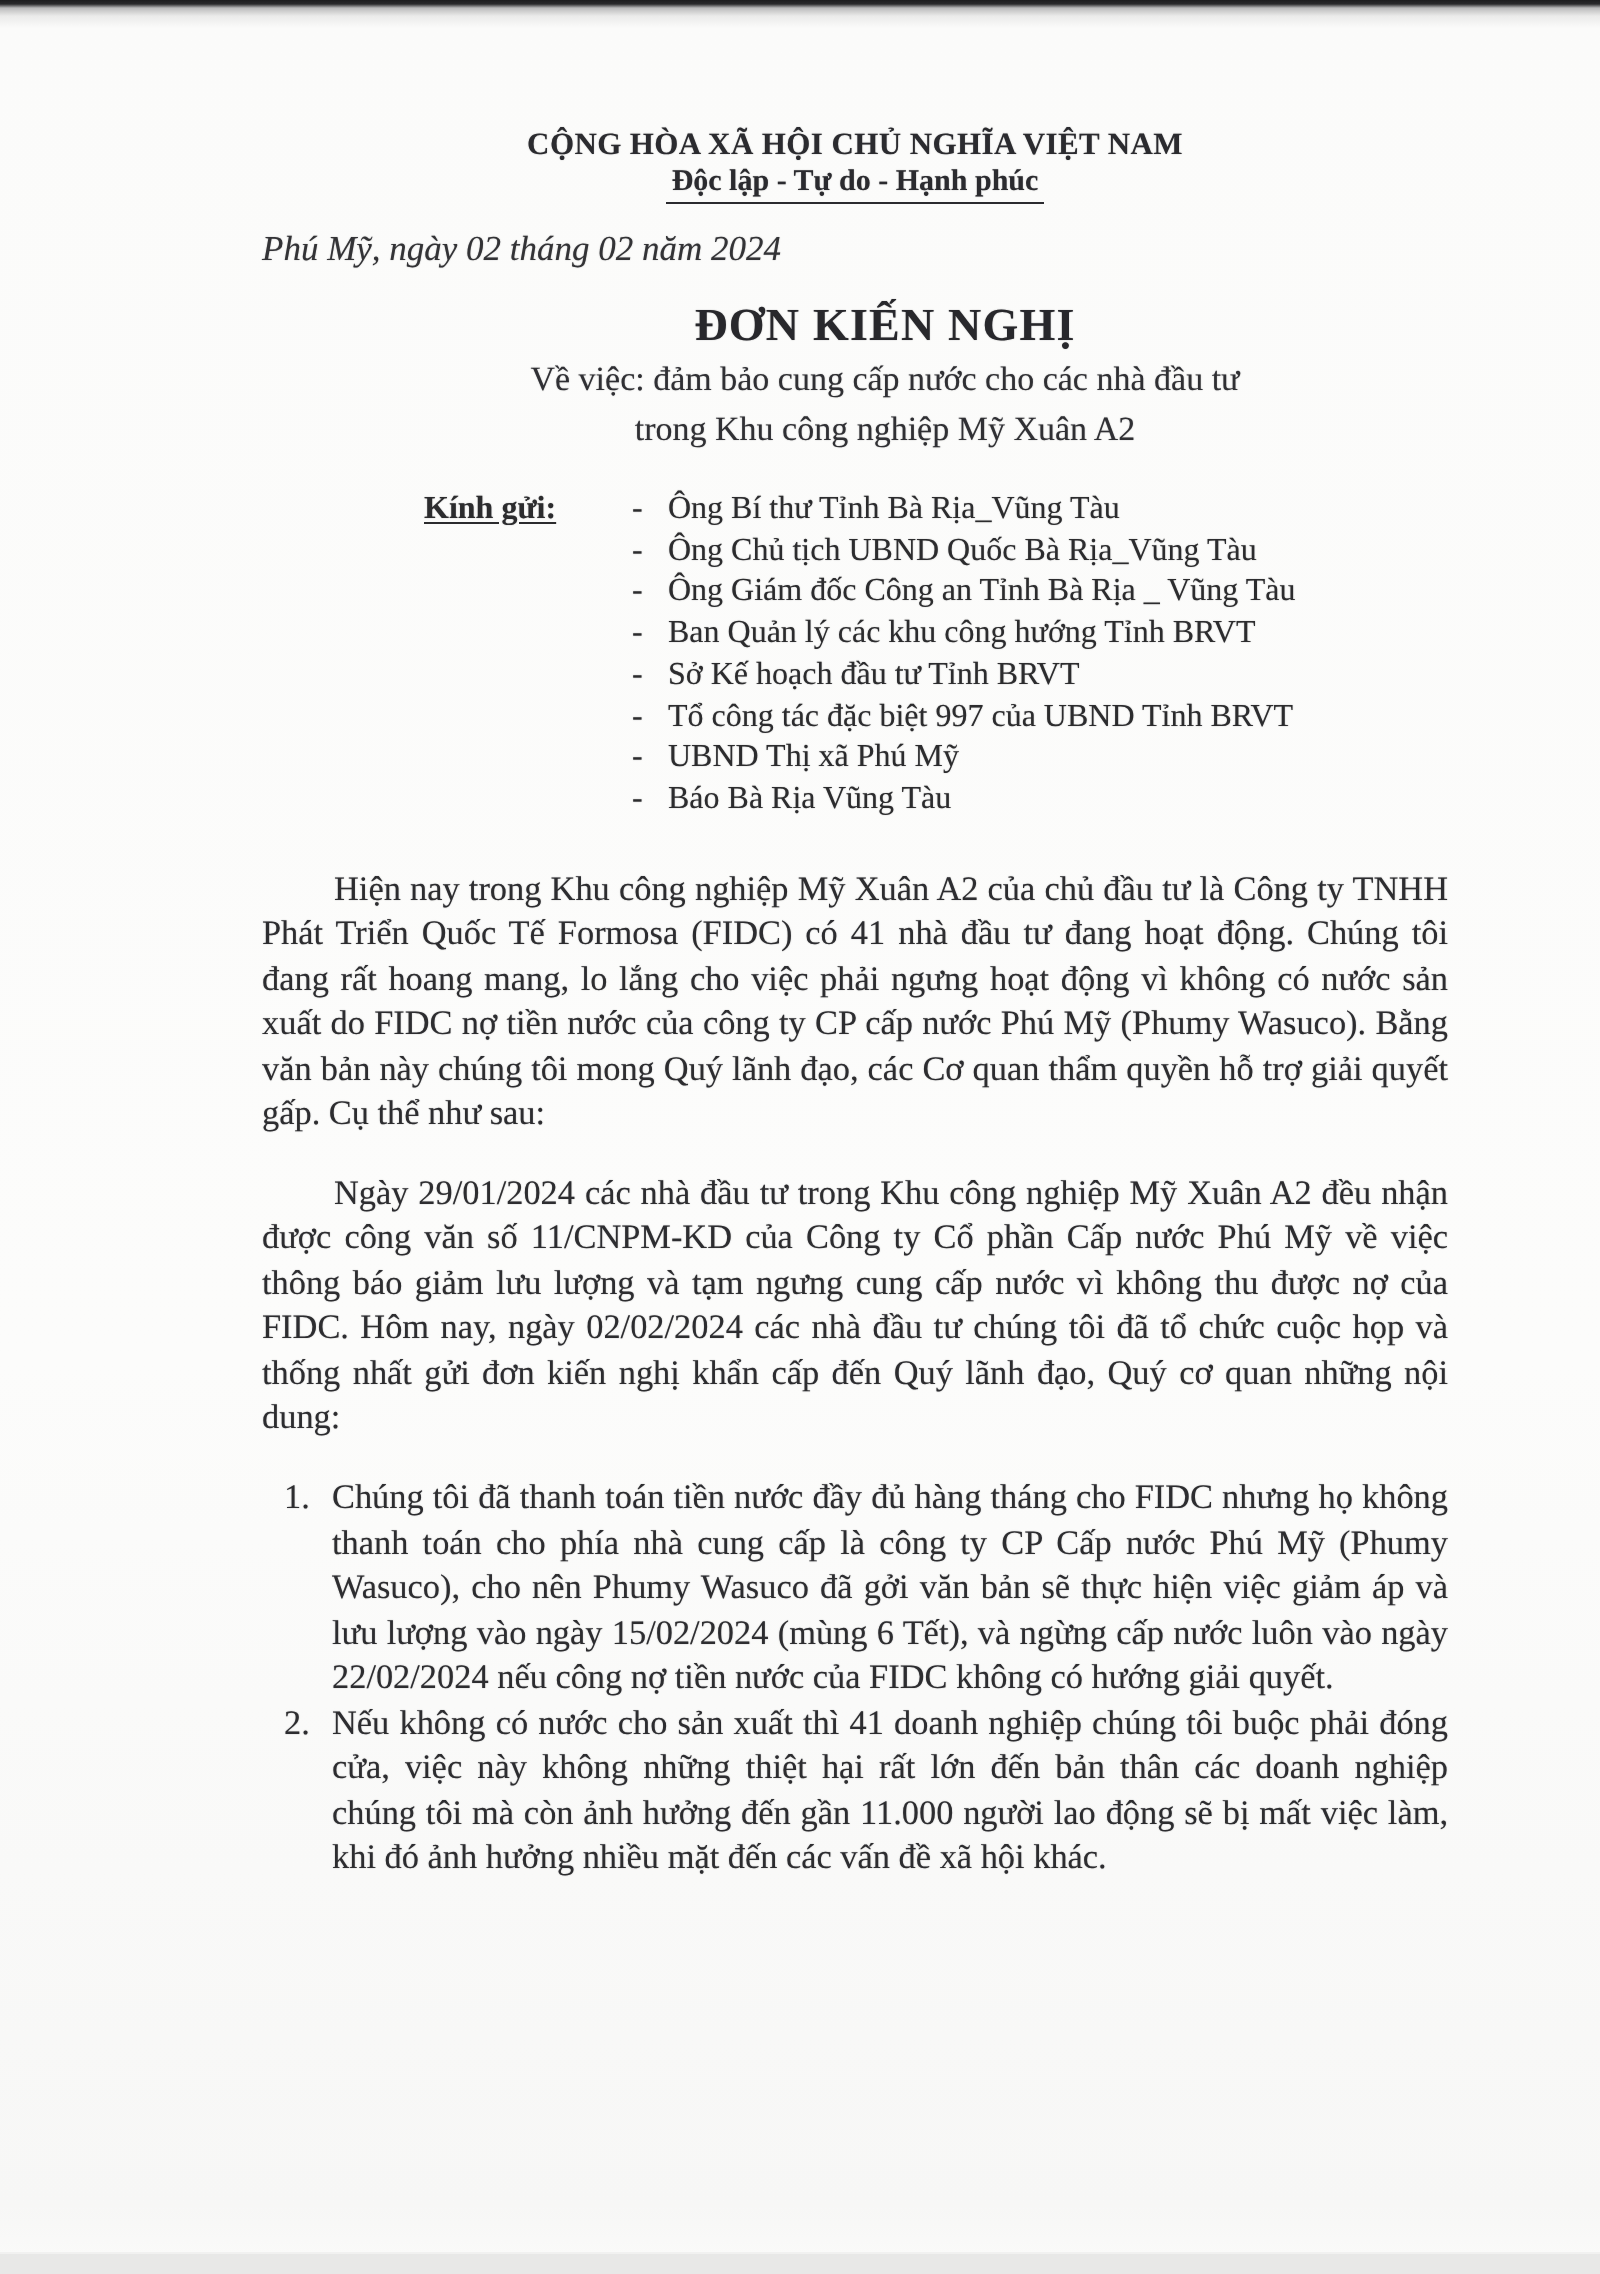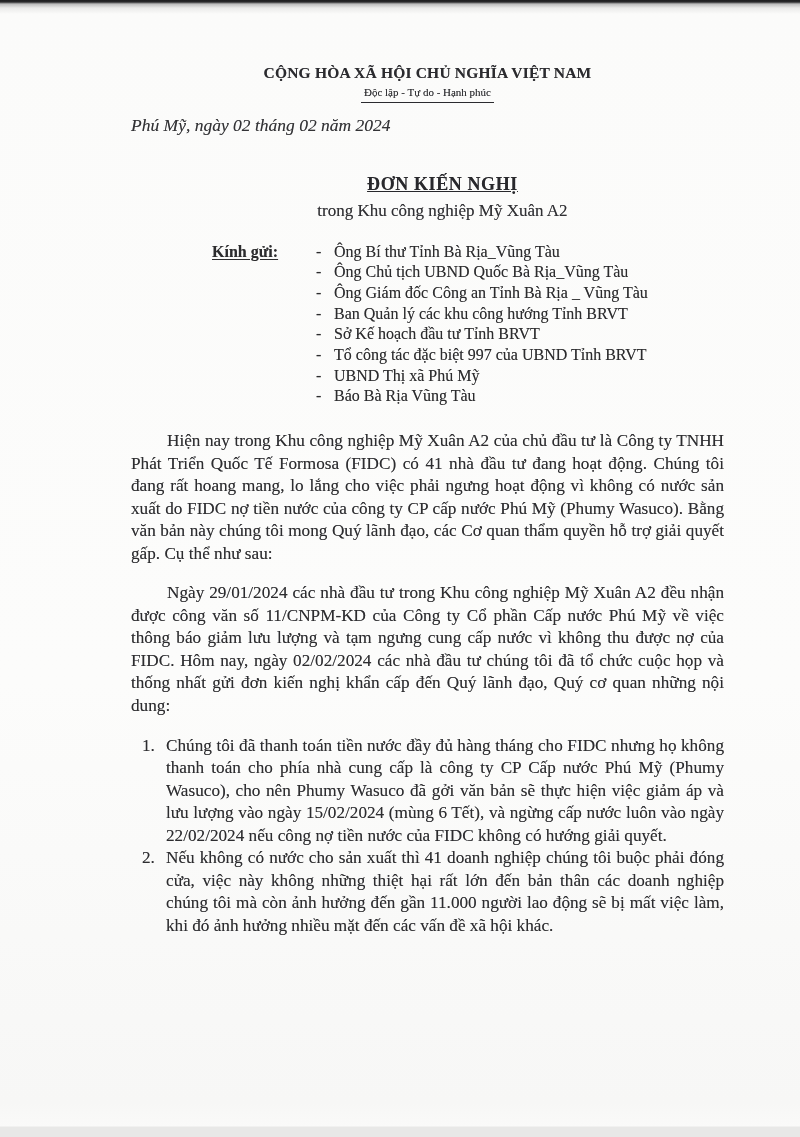--- a/index.html
+++ b/index.html
@@ -50,47 +50,46 @@
   }
   .nat-line1 {
     font-size: 15.5px;
     font-weight: bold;
     line-height: 19px;
     letter-spacing: 0.2px;
     color: #2b2b2f;
   }
   .nat-line2 {
     display: inline-block;
-    font-size: 11px;
-    font-weight: normal;
+    font-size: 15px;
+    font-weight: bold;
     line-height: 18px;
     color: #2b2b2f;
     border-bottom: 1.6px solid #2b2b2f;
     padding: 0 3px 1px 3px;
   }
   .date-line {
     margin-top: 11px;
     padding-right: 13px;
     font-style: italic;
     font-size: 17.5px;
     line-height: 22px;
     color: #333336;
   }
   .title-block {
     text-align: center;
     transform: translateX(15px);
   }
   .doc-title {
-    margin-top: 34px;
-    font-size: 18px;
+    margin-top: 14px;
+    font-size: 23px;
     font-weight: bold;
     line-height: 28px;
     letter-spacing: 0.6px;
     color: #28282c;
-    text-decoration: underline;
   }
   .doc-subtitle {
     margin-top: 2px;
     font-size: 17px;
     line-height: 22.5px;
     color: #303034;
   }
   .kg {
     margin-top: 19px;
     display: flex;
@@ -148,20 +147,21 @@
       <div class="nat-line1">CỘNG HÒA XÃ HỘI CHỦ NGHĨA VIỆT NAM</div>
       <div>
         <span class="nat-line2">Độc lập - Tự do - Hạnh phúc</span>
       </div>
     </div>
 
     <div class="date-line">Phú Mỹ, ngày 02 tháng 02 năm 2024</div>
 
     <div class="title-block">
       <div class="doc-title">ĐƠN KIẾN NGHỊ</div>
+      <div class="doc-subtitle">Về việc: đảm bảo cung cấp nước cho các nhà đầu tư</div>
       <div class="doc-subtitle">trong Khu công nghiệp Mỹ Xuân A2</div>
     </div>
 
     <div class="kg">
       <div class="kg-label">Kính gửi:</div>
       <div class="kg-list">
         <div class="kg-row">
           <span class="kg-dash">-</span>
           <span class="kg-text">Ông Bí thư Tỉnh Bà Rịa_Vũng Tàu</span>
         </div>

